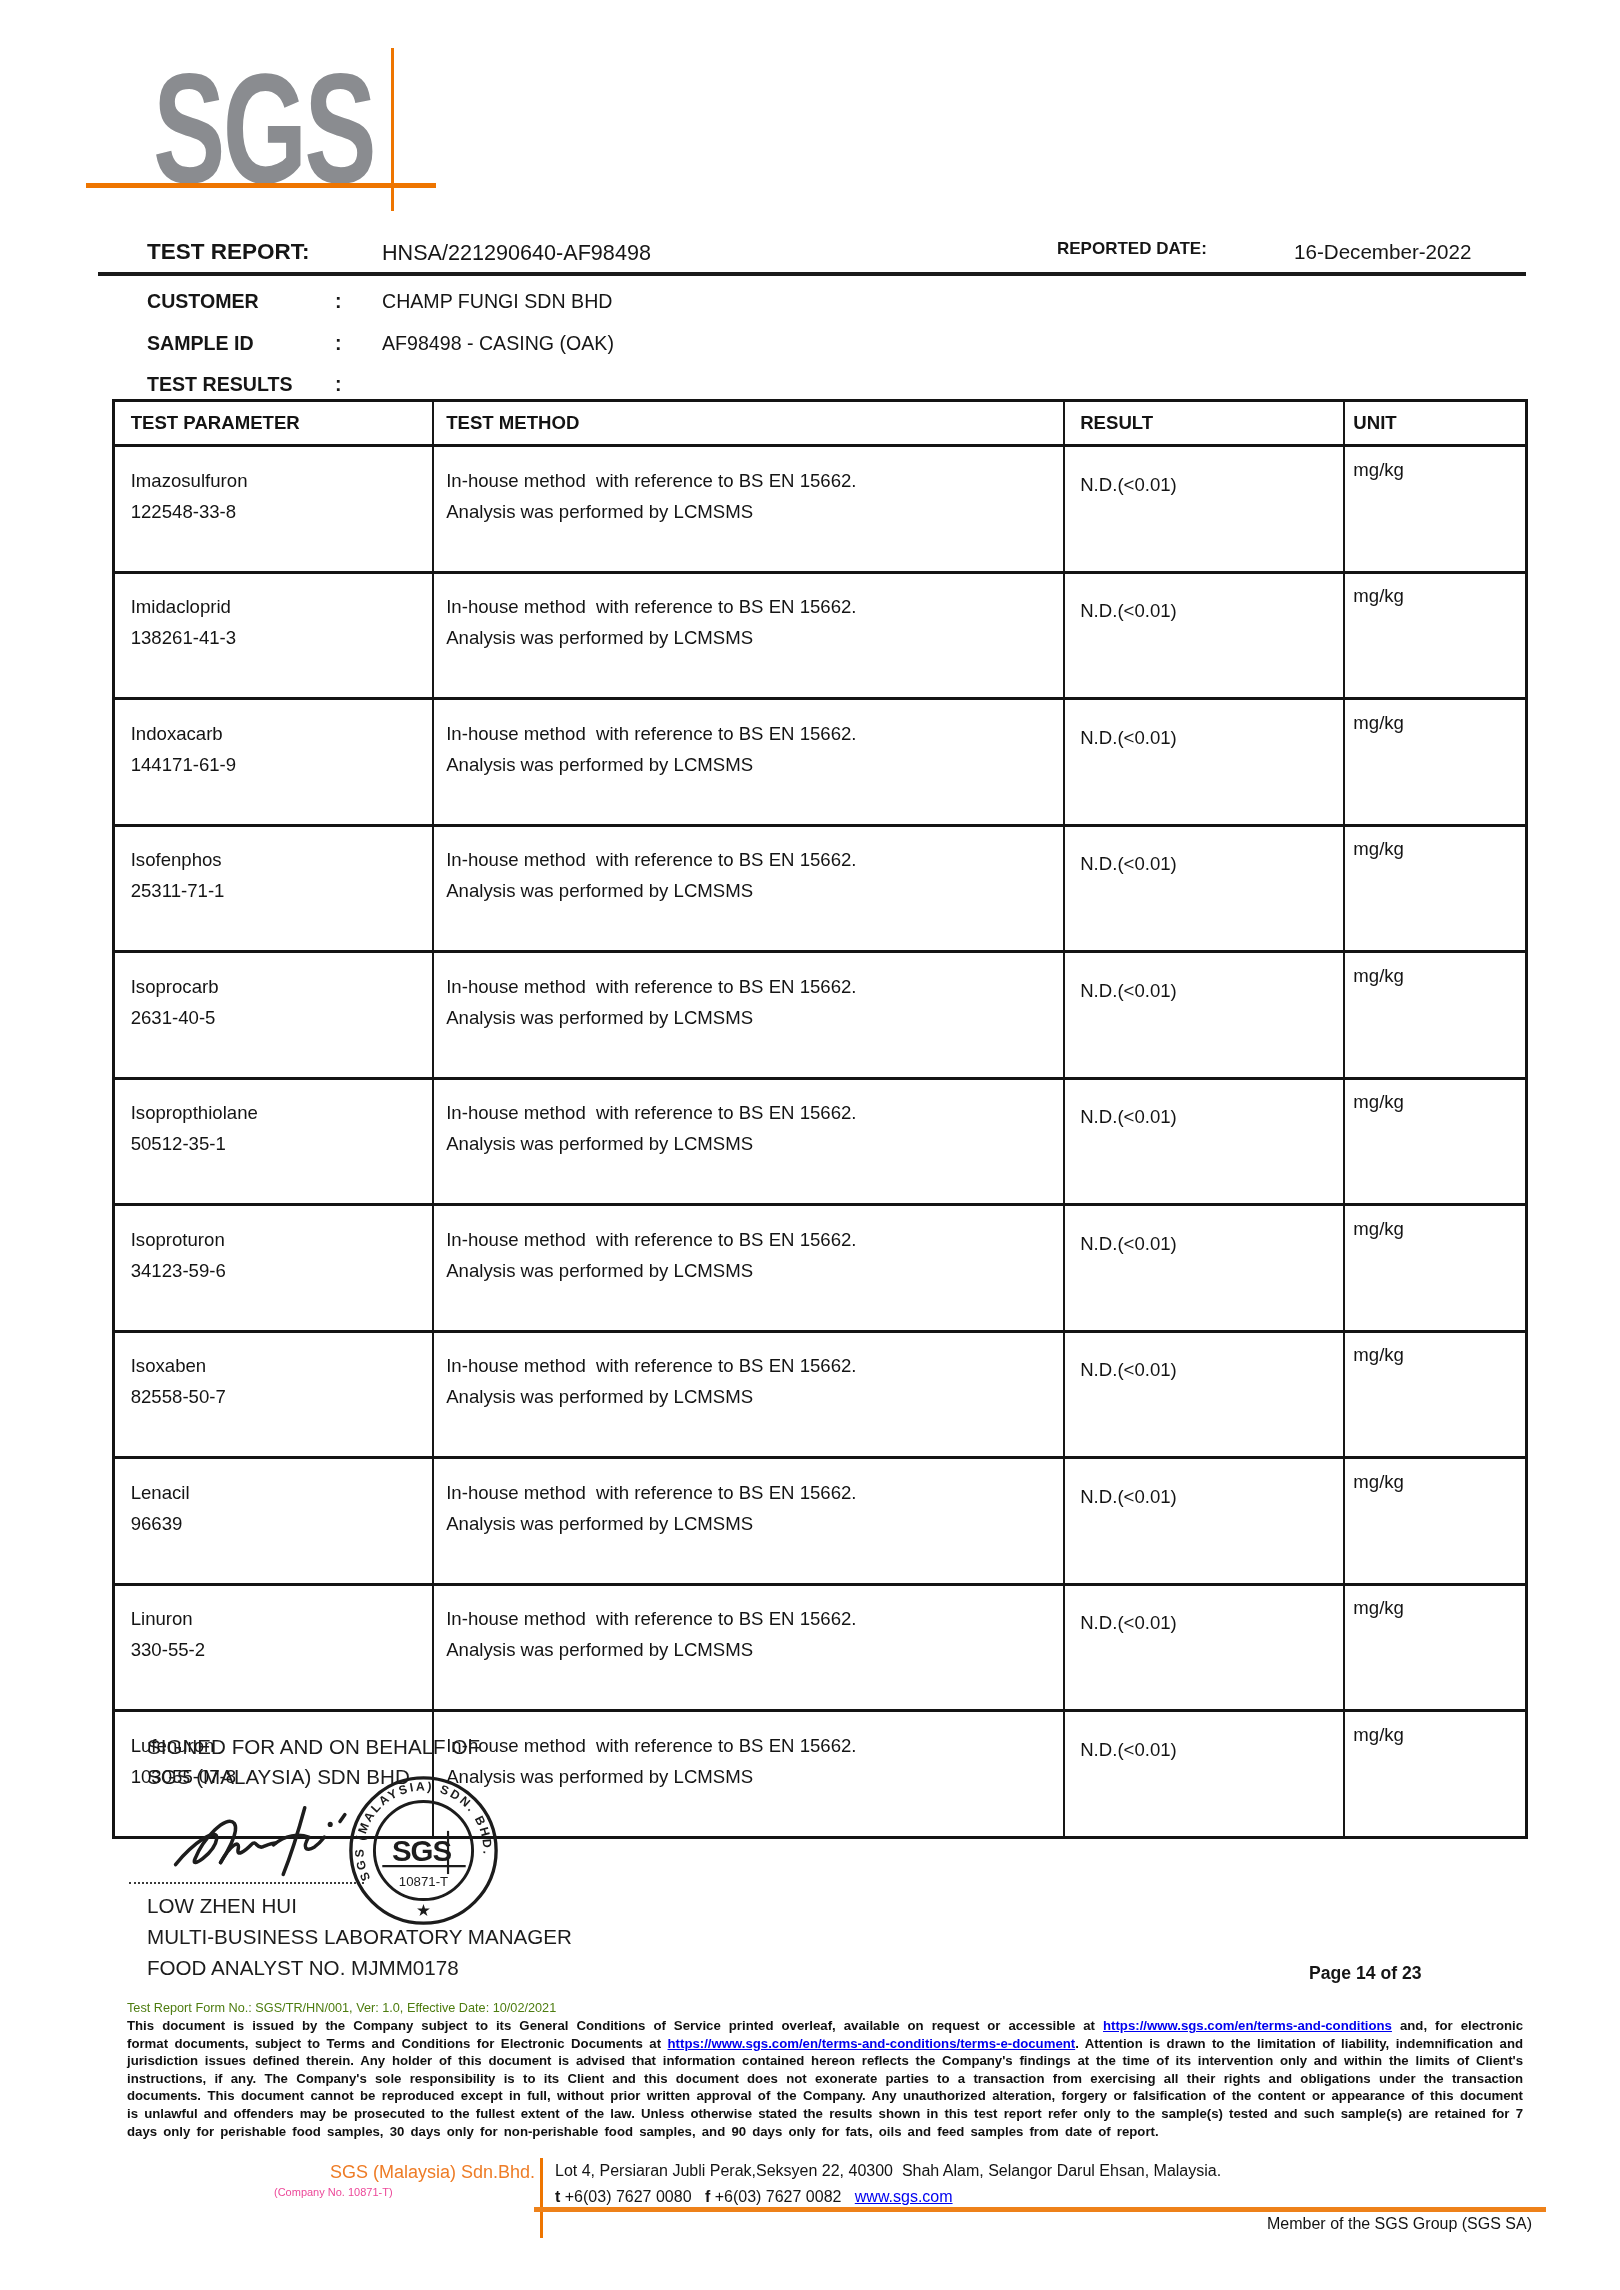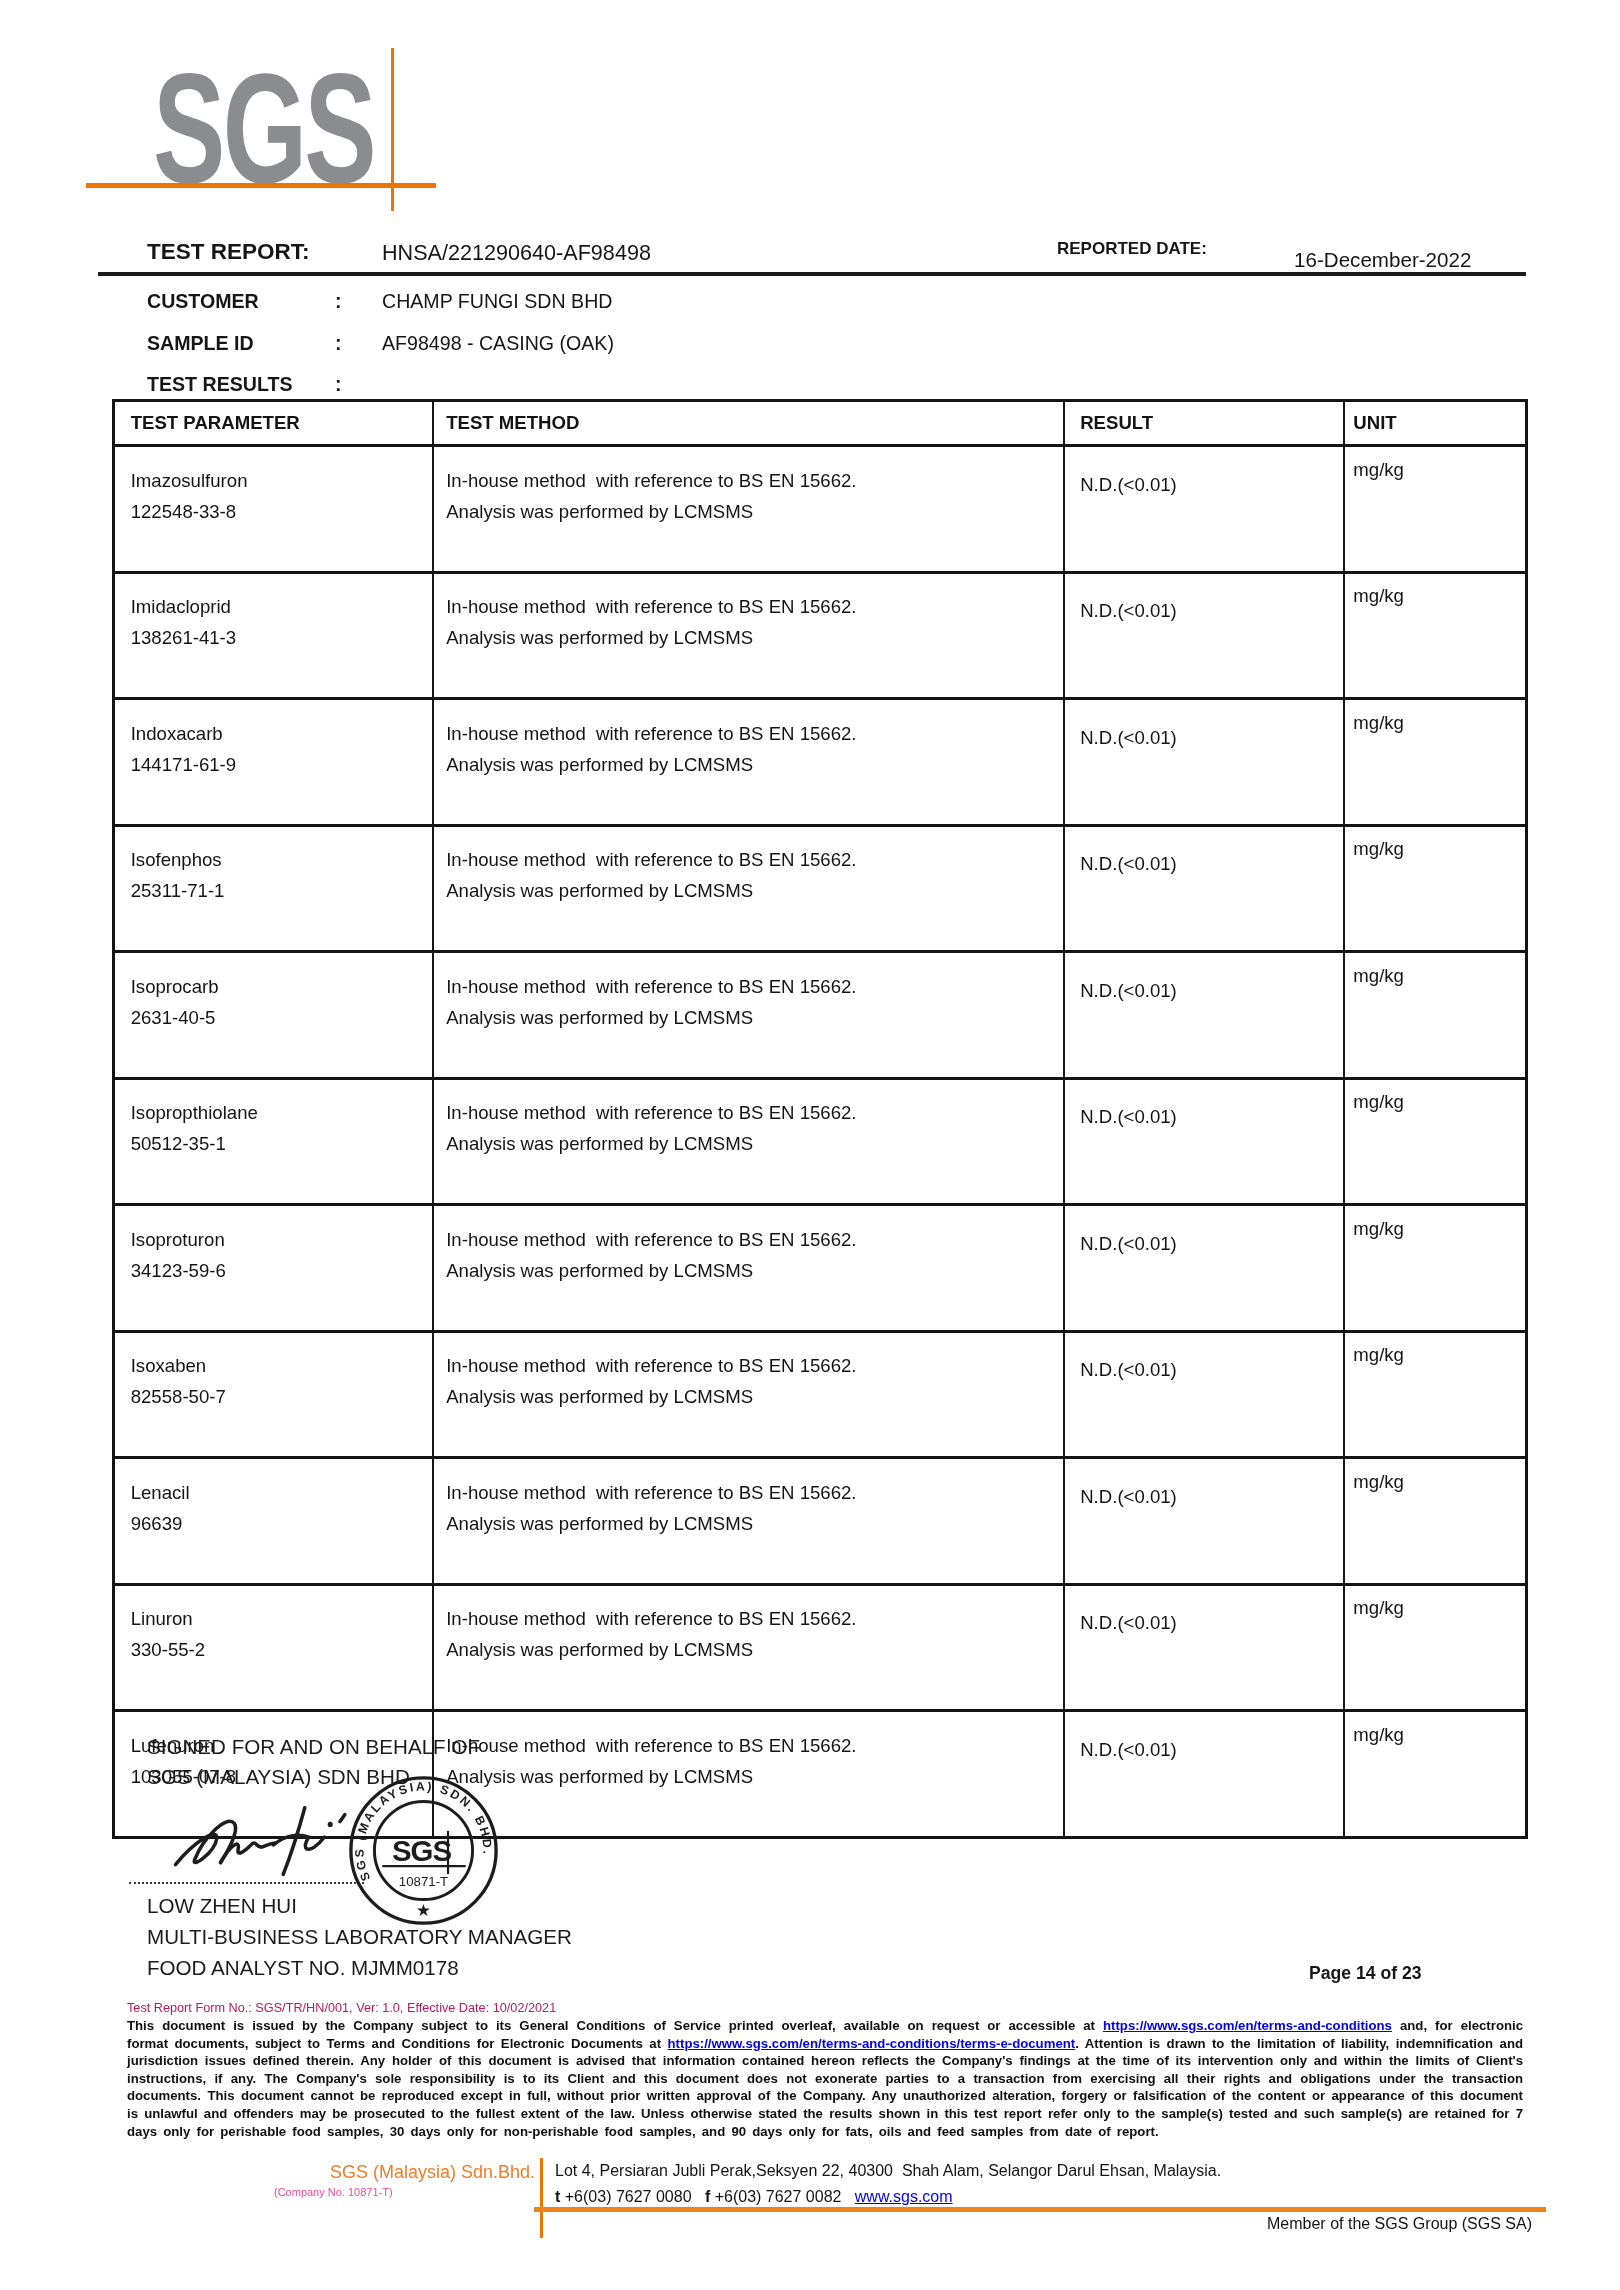--- a/index.html
+++ b/index.html
@@ -11,21 +11,21 @@
   
   .logo-text{left:153px;top:51px;font-size:155px;font-weight:bold;line-height:1;
              color:#8a8c90;letter-spacing:-3.9px;transform:scaleX(0.70);transform-origin:left top;}
   .logo-hline{left:86px;top:183px;width:350px;height:4.9px;background:#ee7500;}
   .logo-vline{left:391px;top:48px;width:2.9px;height:163px;background:#ee7500;}
 
   
   .tr-label{left:147px;top:239px;font-size:22.5px;font-weight:bold;}
   .tr-number{left:382px;top:240px;font-size:21.6px;}
   .rd-label{left:1057px;top:239px;font-size:17px;font-weight:bold;}
-  .rd-value{left:1294px;top:248px;font-size:20.6px;text-align:right;}
+  .rd-value{left:1294px;top:240px;font-size:20.6px;text-align:right;}
   .header-rule{left:98px;top:272px;width:1428px;height:3.9px;background:#1a1a1a;}
 
   .info-row{left:147px;width:882px;height:25.5px;font-size:19.6px;}
   .info-row .lbl{position:absolute;left:0;top:0;font-weight:bold;}
   .info-row .col{position:absolute;left:188px;top:0;font-weight:bold;}
   .info-row .val{position:absolute;left:235px;top:0;}
   .row-customer{top:290px;}
   .row-sample{top:332px;}
   .row-results{top:373px;}
 
@@ -48,21 +48,21 @@
   .results td.c4{padding-top:11.8px;}
 
   
   .sig-text{left:147px;font-size:20.6px;color:#1c1c1c;}
   .sig1{top:1735px;} .sig2{top:1765px;}
   .sig-name{top:1894px;} .sig-title{top:1925px;} .sig-analyst{top:1956px;}
   .sig-dotted{left:129px;top:1864px;width:235px;height:17.6px;border-bottom:2.9px dotted #3a3a3a;}
   .sig-svg{left:165px;top:1796px;}
   .stamp-svg{left:345px;top:1772px;}
 
-  .form-info{left:127px;top:2001px;font-size:12.7px;color:#be185d;}
+  .form-info{left:127px;top:2001px;font-size:12.7px;color:#4d7c0f;}
   .page-info{left:1309px;top:1963px;font-size:17.6px;font-weight:bold;}
 
   
   .disclaimer{left:127px;top:2017px;width:1396px;font-size:13.2px;font-weight:bold;
               line-height:17.6px;text-align:justify;word-spacing:2.5px;color:#101010;}
   .dlink{color:#0000ee;text-decoration:underline;cursor:pointer;}
 
   
   .footer-co1{left:274px;top:2162px;width:261px;text-align:right;font-size:18px;color:#ee7c26;}
   .footer-co2{left:274px;top:2186px;width:261px;text-align:left;font-size:11px;color:#ec4899;}

